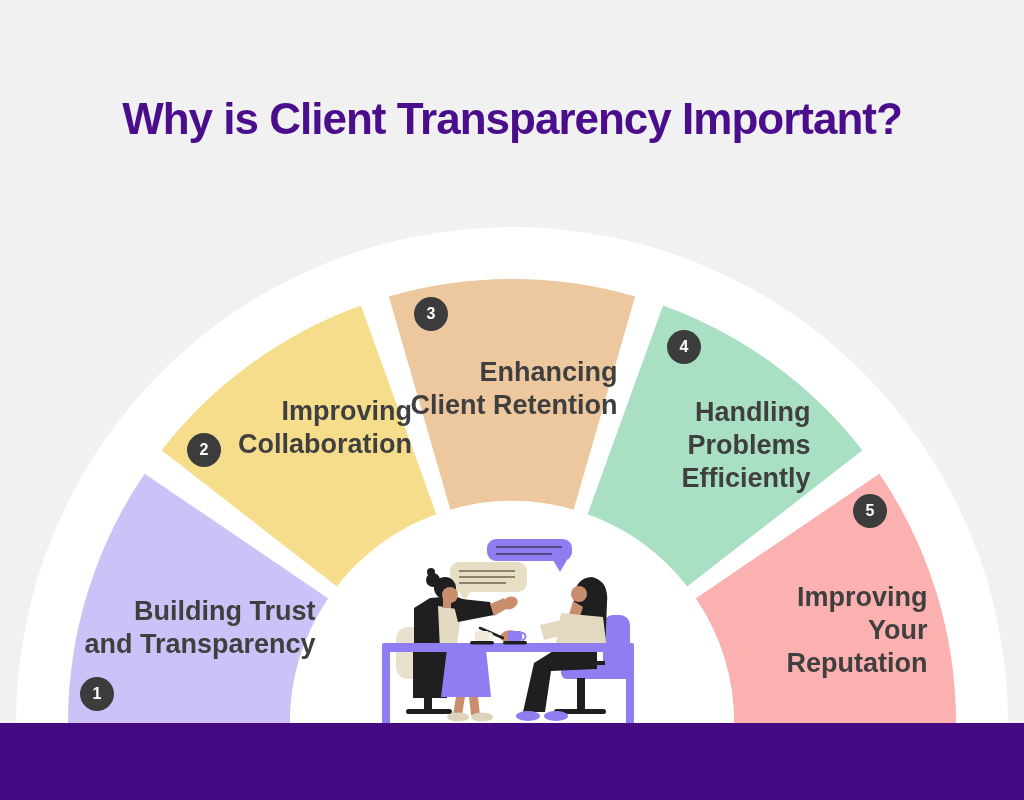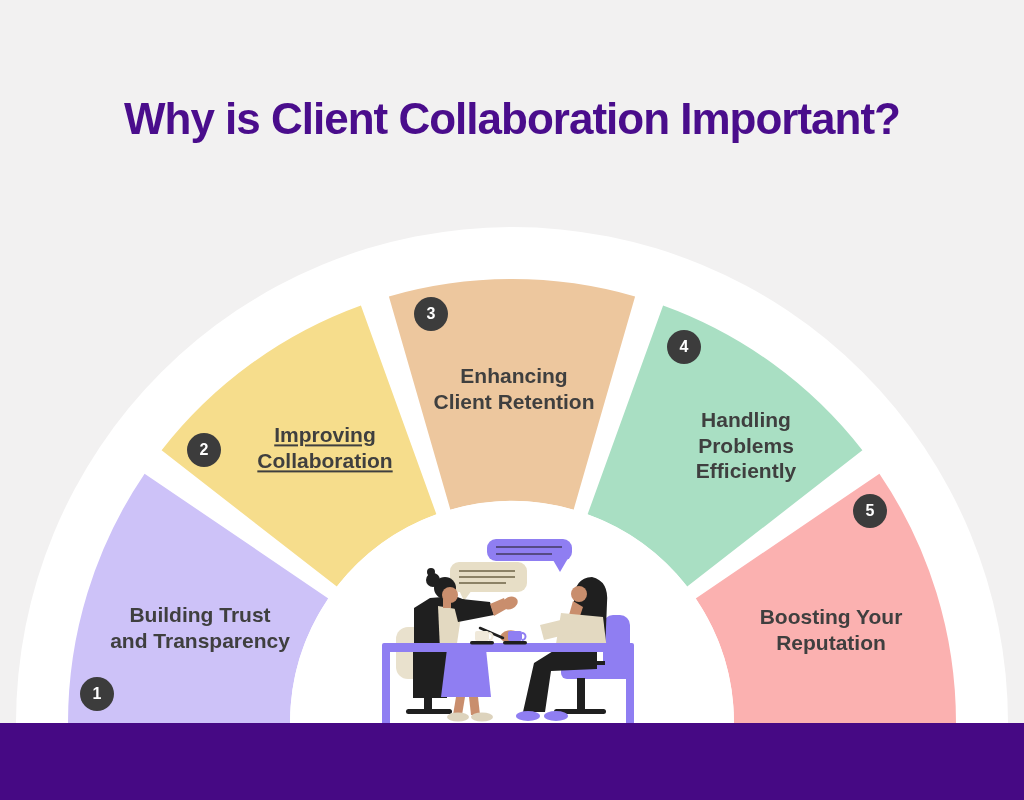--- a/index.html
+++ b/index.html
@@ -12,23 +12,23 @@
   .stage{position:absolute;inset:0;width:1024px;height:800px;}
   .page-title{
     position:absolute;top:97px;left:0;width:1024px;
     text-align:center;
     font-size:44px;font-weight:bold;letter-spacing:-1px;line-height:1;
     color:var(--title,#4a0d8c);
   }
   .wheel-svg{position:absolute;left:0;top:0;}
   .seg-label{
     position:absolute;transform:translate(-50%,-50%);
-    font-size:21px;font-weight:bold;line-height:1.22;
+    font-size:27px;font-weight:bold;line-height:1.22;
     color:var(--label,#3f3f3f);
-    text-align:center;white-space:pre-line;
+    text-align:right;white-space:pre-line;
   }
   .seg-badge{
     position:absolute;transform:translate(-50%,-50%);
     width:34px;height:34px;border-radius:50%;
     background:var(--badge,#3c3c3c);
     color:var(--badge-text,#ffffff);
     font-size:16px;font-weight:bold;
     display:flex;align-items:center;justify-content:center;
   }
   .footer-bar{
@@ -48,21 +48,21 @@
   .stroke-accent{stroke:var(--accent,#8f7ef2);}
   .stroke-cup-beige{stroke:var(--cup-beige,#f0e9da);}
   .stroke-bubble-line-dark{stroke:var(--bubble-line-dark,#554a85);}
   .stroke-bubble-line-beige{stroke:var(--bubble-line-beige,#8c8266);}
 </style>
 </head>
 <body>
 
 <div class="stage">
 
-  <div class="page-title">Why is Client Collaboration Important?</div>
+  <div class="page-title">Why is Client Transparency Important?</div>
 
   <svg class="wheel-svg" width="1024" height="800" viewBox="0 0 1024 800">
 
     <path d="M 16 723 A 496 496 0 0 1 1008 723 Z" fill="#ffffff"></path>
 
     <g>
       <path d="M 68 723 A 444 444 0 0 1 144.6 473.7 L 328.3 598.4 A 222 222 0 0 0 290 723 Z" fill="#cdc2f8"></path>
       <path d="M 161.6 450.3 A 444 444 0 0 1 360.9 305.5 L 436.4 514.3 A 222 222 0 0 0 336.8 586.6 Z" fill="#f6dd8c"></path>
       <path d="M 388.9 296.4 A 444 444 0 0 1 635.1 296.4 L 573.6 509.7 A 222 222 0 0 0 450.4 509.7 Z" fill="#edc79e"></path>
       <path d="M 663.1 305.5 A 444 444 0 0 1 862.4 450.3 L 687.2 586.6 A 222 222 0 0 0 587.6 514.3 Z" fill="#a9dfc3"></path>
@@ -148,28 +148,28 @@
       <g>
         <rect class="fill-ink" x="503" y="641" width="24" height="3.5" rx="1.75"></rect>
         <path class="stroke-accent" d="M 522 633 a 3.5 3.5 0 0 1 0 7" fill="none" stroke-width="2"></path>
         <rect class="fill-accent" x="508" y="631" width="14" height="10" rx="2"></rect>
       </g>
     </g>
   </svg>
 
   <div class="seg-label" style="left:200px;top:628px;">Building Trust
 and Transparency</div>
-  <div class="seg-label" style="left:325px;top:448px;text-decoration:underline;">Improving
+  <div class="seg-label" style="left:325px;top:428px;">Improving
 Collaboration</div>
   <div class="seg-label" style="left:514px;top:389px;">Enhancing
 Client Retention</div>
   <div class="seg-label" style="left:718px;top:445px;margin-left:28px;">Handling
 Problems
 Efficiently</div>
-  <div class="seg-label" style="left:831px;top:630px;">Boosting Your
+  <div class="seg-label" style="left:831px;top:630px;">Improving Your
 Reputation</div>
 
   <div class="seg-badge" style="left:97px;top:694px;">1</div>
   <div class="seg-badge" style="left:204px;top:450px;">2</div>
   <div class="seg-badge" style="left:431px;top:314px;">3</div>
   <div class="seg-badge" style="left:684px;top:347px;">4</div>
   <div class="seg-badge" style="left:870px;top:511px;">5</div>
 
   <div class="footer-bar"></div>
 </div>

